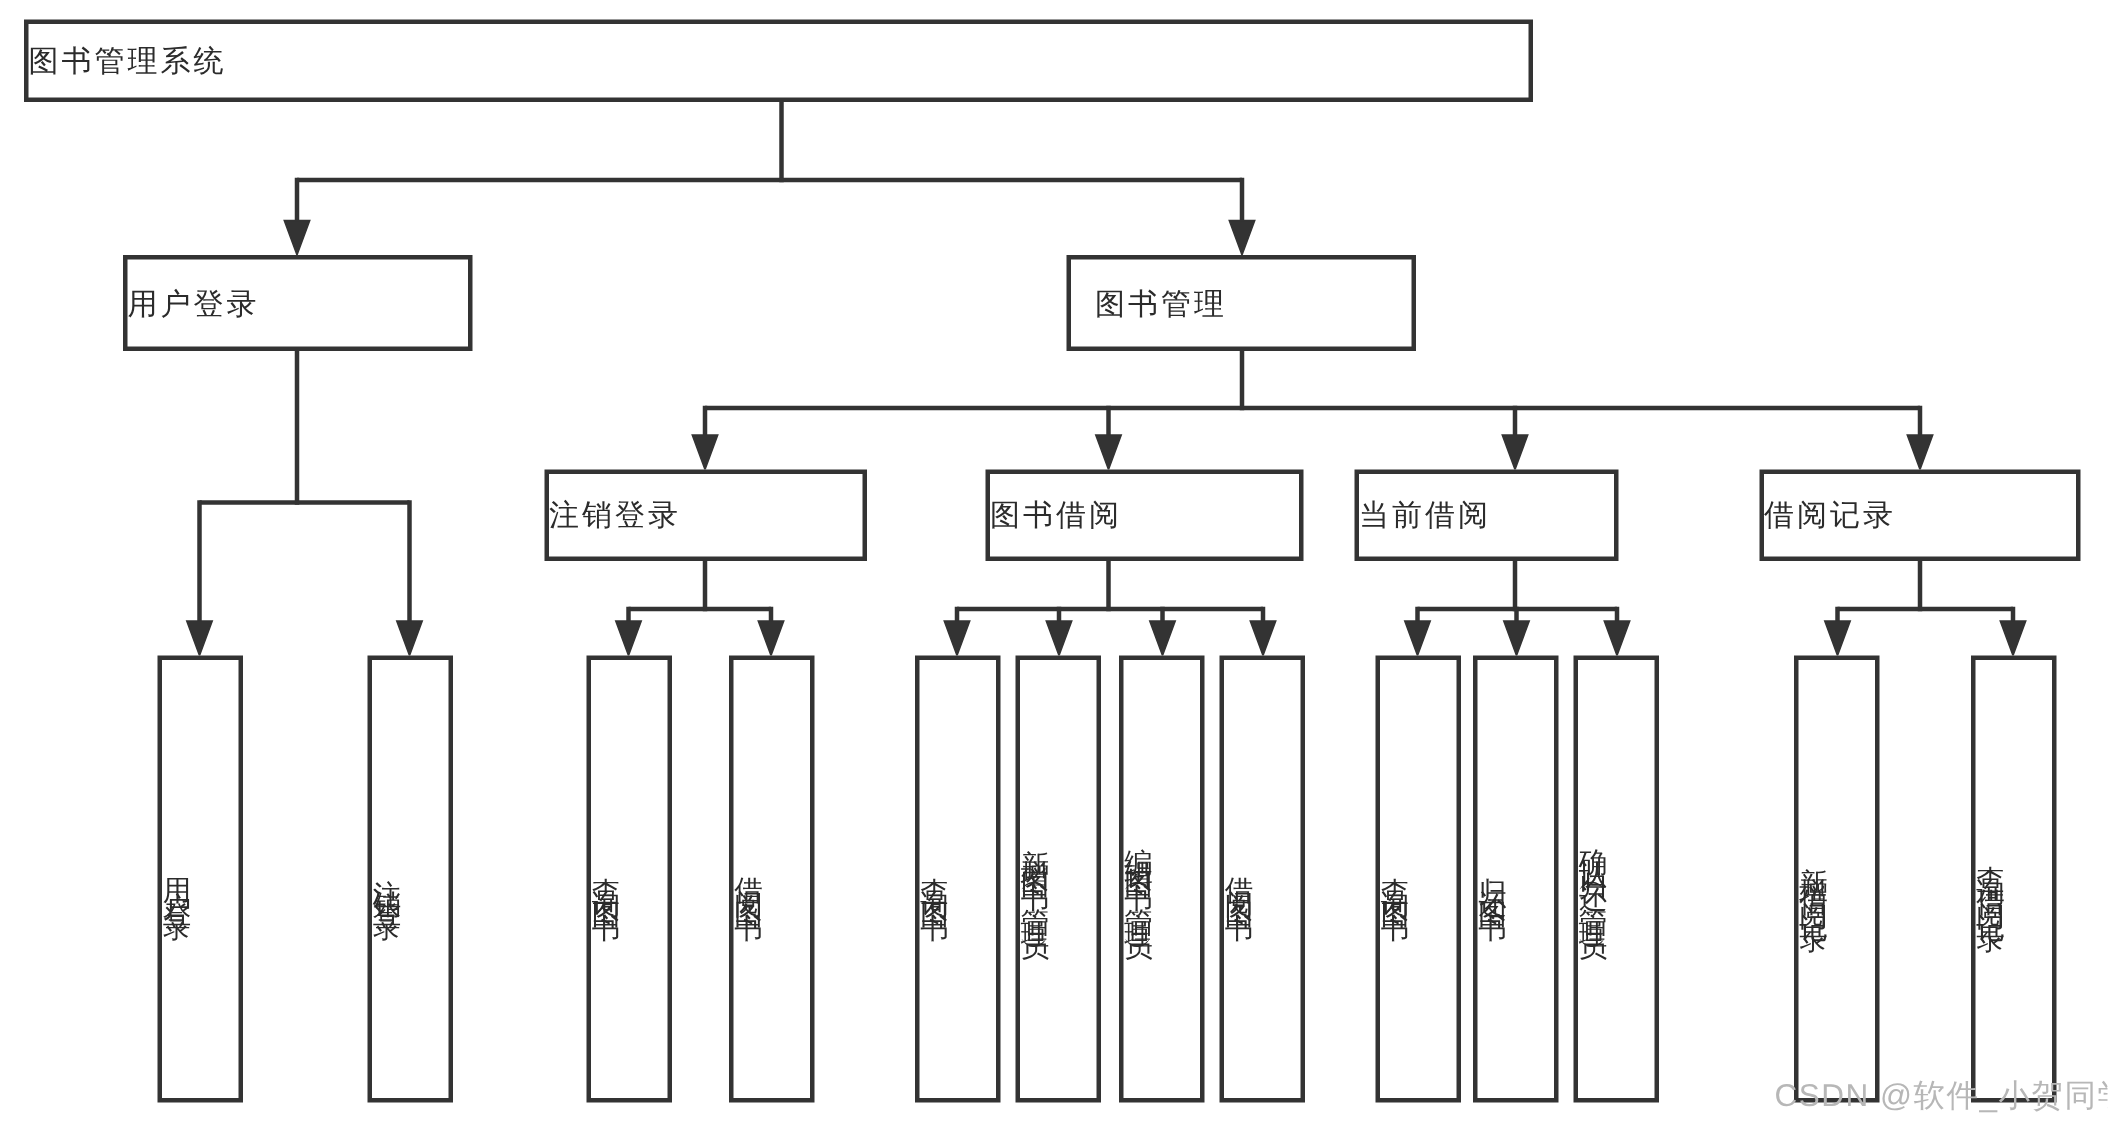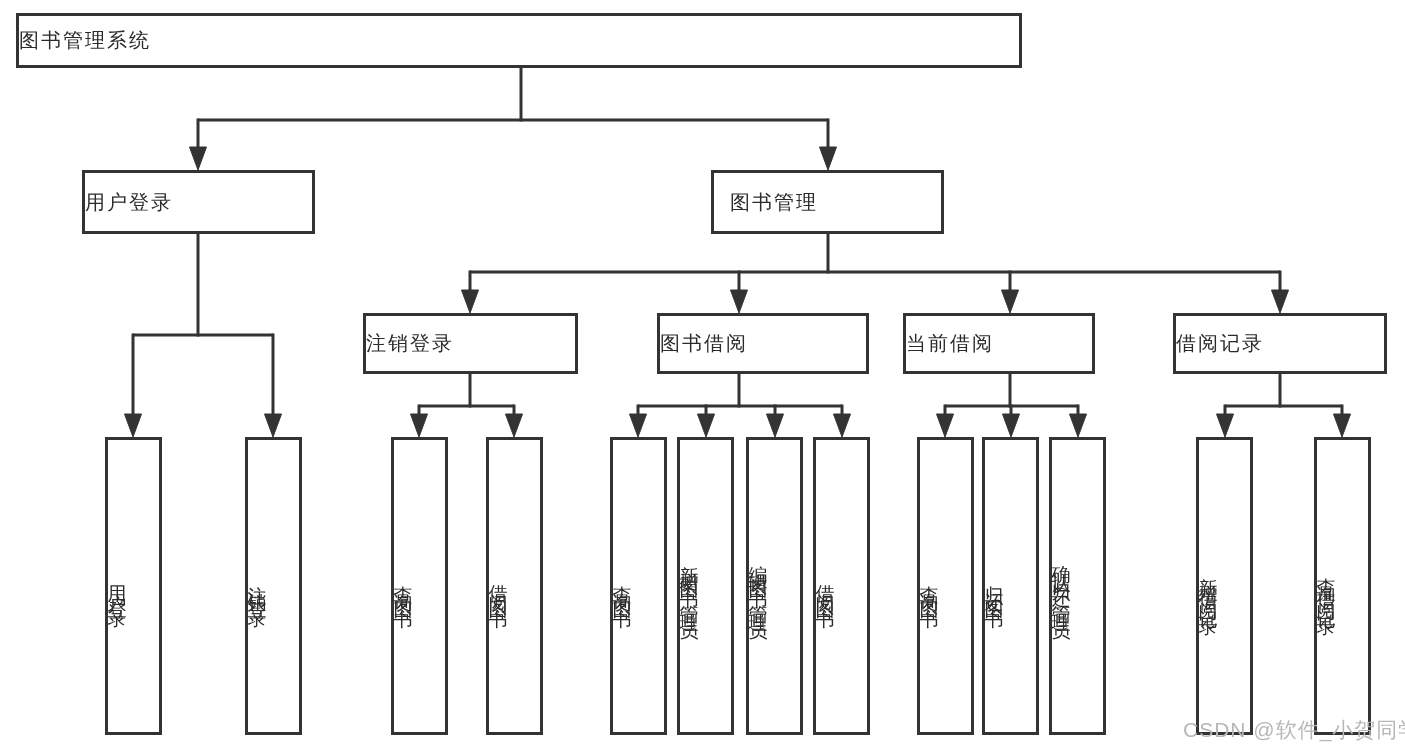--- a/index.html
+++ b/index.html
@@ -61,21 +61,21 @@
     white-space: nowrap;
   }
   
   .n-root   { left: 16px;  top: 13px;  width: 1006px; height: 55px; }
   
   .n-l2-0   { left: 82px;  top: 170px; width: 233px; height: 64px; }
   .n-l2-1   { left: 711px; top: 170px; width: 233px; height: 64px; padding-left: 16px; }
   
   .n-l3-0   { left: 363px;  top: 313px; width: 215px; height: 61px; }
   .n-l3-1   { left: 633px;  top: 313px; width: 212px; height: 61px; margin-left: 24px; }
-  .n-l3-2   { left: 903px;  top: 313px; width: 192px; height: 61px; }
+  .n-l3-2   { left: 903px;  top: 313px; width: 176px; height: 61px; }
   .n-l3-3   { left: 1173px; top: 313px; width: 214px; height: 61px; }
   
   .leaf { top: 437px; width: 57px; height: 298px; }
   .n-g1-0 { left: 105px; }
   .n-g1-1 { left: 245px; }
   .n-g2-0 { left: 391px; }
   .n-g2-1 { left: 486px; }
   .n-g3-0 { left: 610px; }
   .n-g3-1 { left: 677px; }
   .n-g3-2 { left: 746px; }

